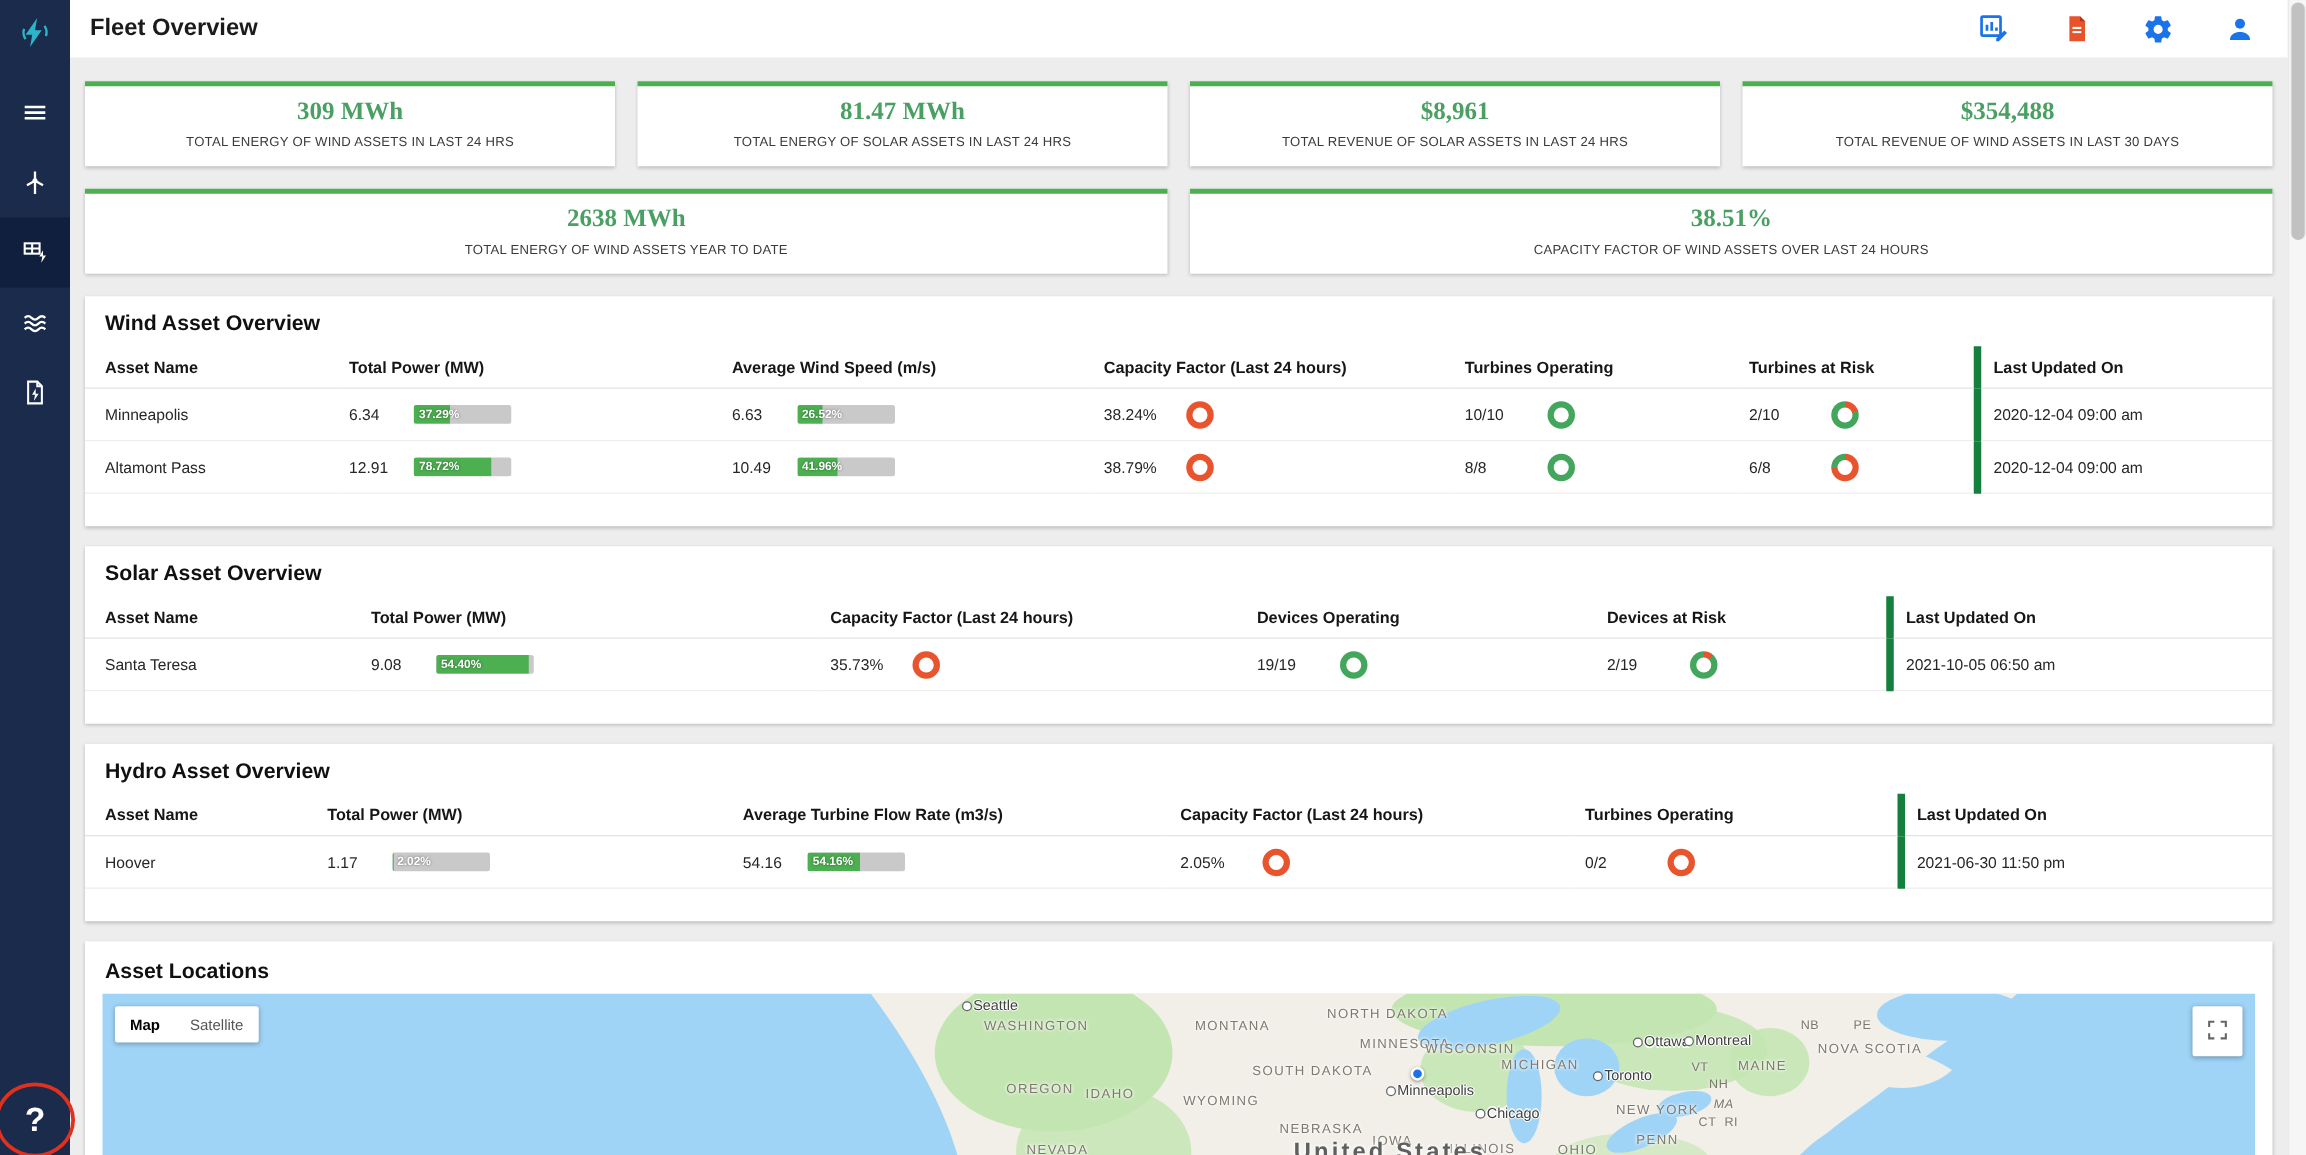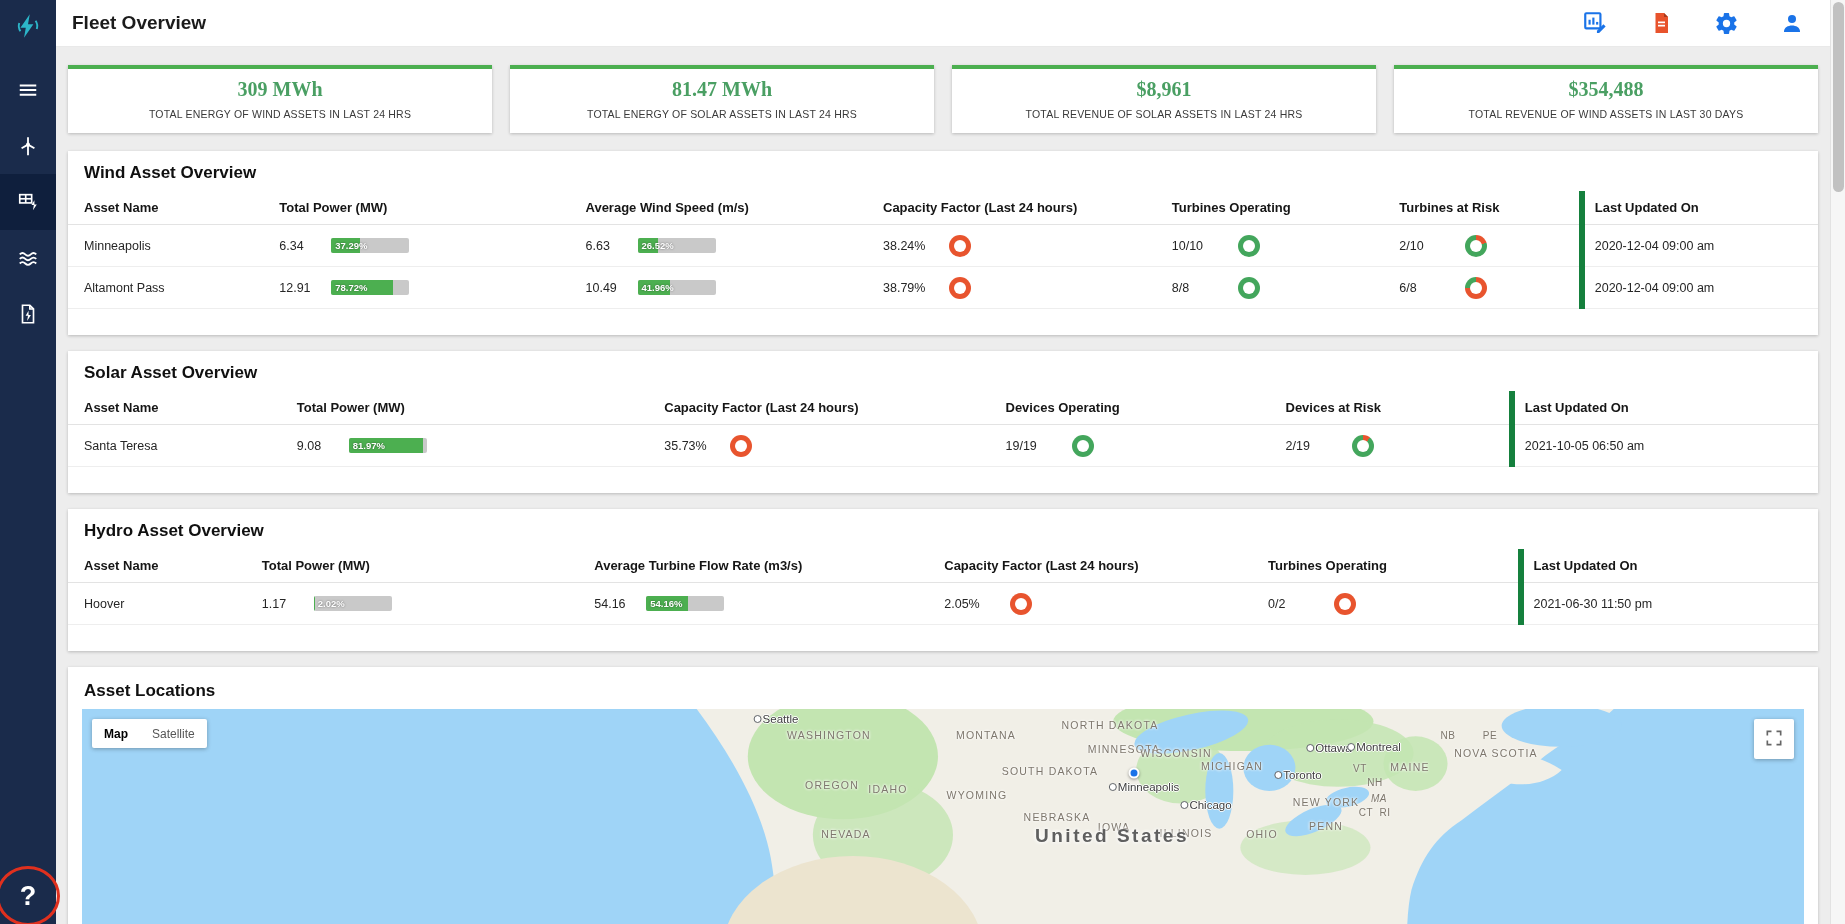--- a/index.html
+++ b/index.html
@@ -187,20 +187,30 @@
         </div>
         <div class="kpi-card">
           <div class="kpi-value">$8,961</div>
           <div class="kpi-label">TOTAL REVENUE OF SOLAR ASSETS IN LAST 24 HRS</div>
         </div>
         <div class="kpi-card">
           <div class="kpi-value">$354,488</div>
           <div class="kpi-label">TOTAL REVENUE OF WIND ASSETS IN LAST 30 DAYS</div>
         </div>
       </div>
+    <div class="kpi-row" id="kpi-row-2">
+        <div class="kpi-card">
+          <div class="kpi-value">2638 MWh</div>
+          <div class="kpi-label">TOTAL ENERGY OF WIND ASSETS YEAR TO DATE</div>
+        </div>
+        <div class="kpi-card">
+          <div class="kpi-value">38.51%</div>
+          <div class="kpi-label">CAPACITY FACTOR OF WIND ASSETS OVER LAST 24 HOURS</div>
+        </div>
+      </div>
 
     <div id="tables">
         <section class="table-card">
           <h2 class="section-title">Wind Asset Overview</h2>
           <table class="data-table">
             <colgroup>
               <col style="width: 11.5%;">
               <col style="width: 17.5%;">
               <col style="width: 17%;">
               <col style="width: 16.5%;">
@@ -335,21 +345,21 @@
             <tbody>
               <tr>
                 <td>
                   <span class="cell-inner">Santa Teresa</span>
                 </td>
                 <td>
                   <span class="cell-inner">
                     <span class="cell-num">9.08</span>
                     <span class="bar">
                       <span class="bar-fill" style="width: 95.58%;"></span>
-                      <span class="bar-label">81.97%</span>
+                      <span class="bar-label">54.40%</span>
                     </span>
                   </span>
                 </td>
                 <td>
                   <span class="cell-inner">
                     <span class="ring-text">35.73%</span>
                     <span class="ring" style="background: conic-gradient(rgb(232, 84, 46) 0%, rgb(232, 84, 46) 100%);"></span>
                   </span>
                 </td>
                 <td>
@@ -454,21 +464,21 @@
             <ellipse cx="1136" cy="78" rx="14" ry="36"></ellipse>
             <ellipse cx="1186" cy="56" rx="26" ry="22"></ellipse>
             <ellipse cx="1230" cy="106" rx="30" ry="11" transform="rotate(-22 1230 106)"></ellipse>
             <ellipse cx="1264" cy="84" rx="22" ry="9" transform="rotate(-12 1264 84)"></ellipse>
             <ellipse cx="1478" cy="16" rx="60" ry="20"></ellipse>
           </g>
           <path style="fill:var(--map-land)" d="M1392,48 C1420,36 1452,42 1478,58 C1460,74 1428,76 1402,64 Z"></path>
         </svg>
 
         <div id="map-labels">
-            <div class="map-label city" style="left: 694px; top: 10px;">Seattle</div>
+            <div class="map-label city" style="left: 710px; top: 10px;">Seattle</div>
             <div class="map-label state" style="left: 747px; top: 26px;">WASHINGTON</div>
             <div class="map-label state" style="left: 904px; top: 26px;">MONTANA</div>
             <div class="map-label state" style="left: 1028px; top: 16px;">NORTH DAKOTA</div>
             <div class="map-label state" style="left: 1042px; top: 40px;">MINNESOTA</div>
             <div class="map-label state" style="left: 968px; top: 62px;">SOUTH DAKOTA</div>
             <div class="map-label state" style="left: 1094px; top: 44px;">WISCONSIN</div>
             <div class="map-label city" style="left: 1062px; top: 78px;">Minneapolis</div>
             <div class="map-label state" style="left: 750px; top: 76px;">OREGON</div>
             <div class="map-label state" style="left: 806px; top: 80px;">IDAHO</div>
             <div class="map-label state" style="left: 895px; top: 86px;">WYOMING</div>

